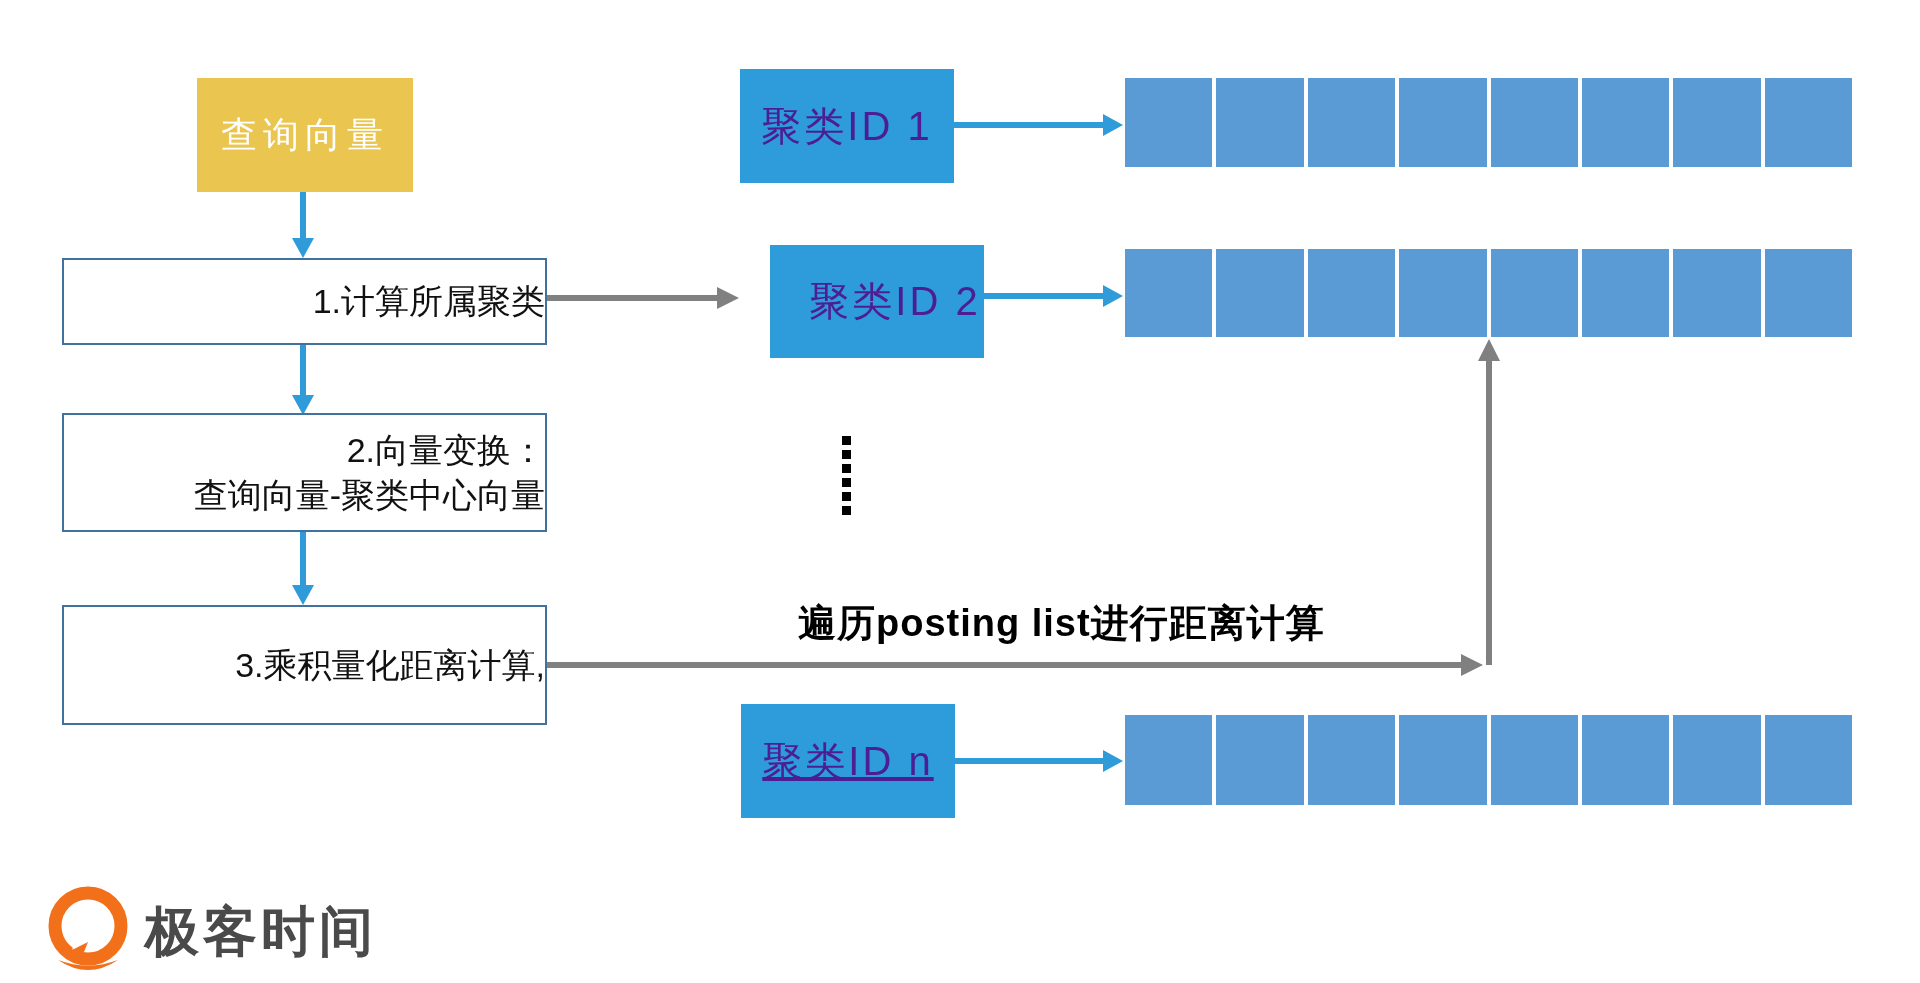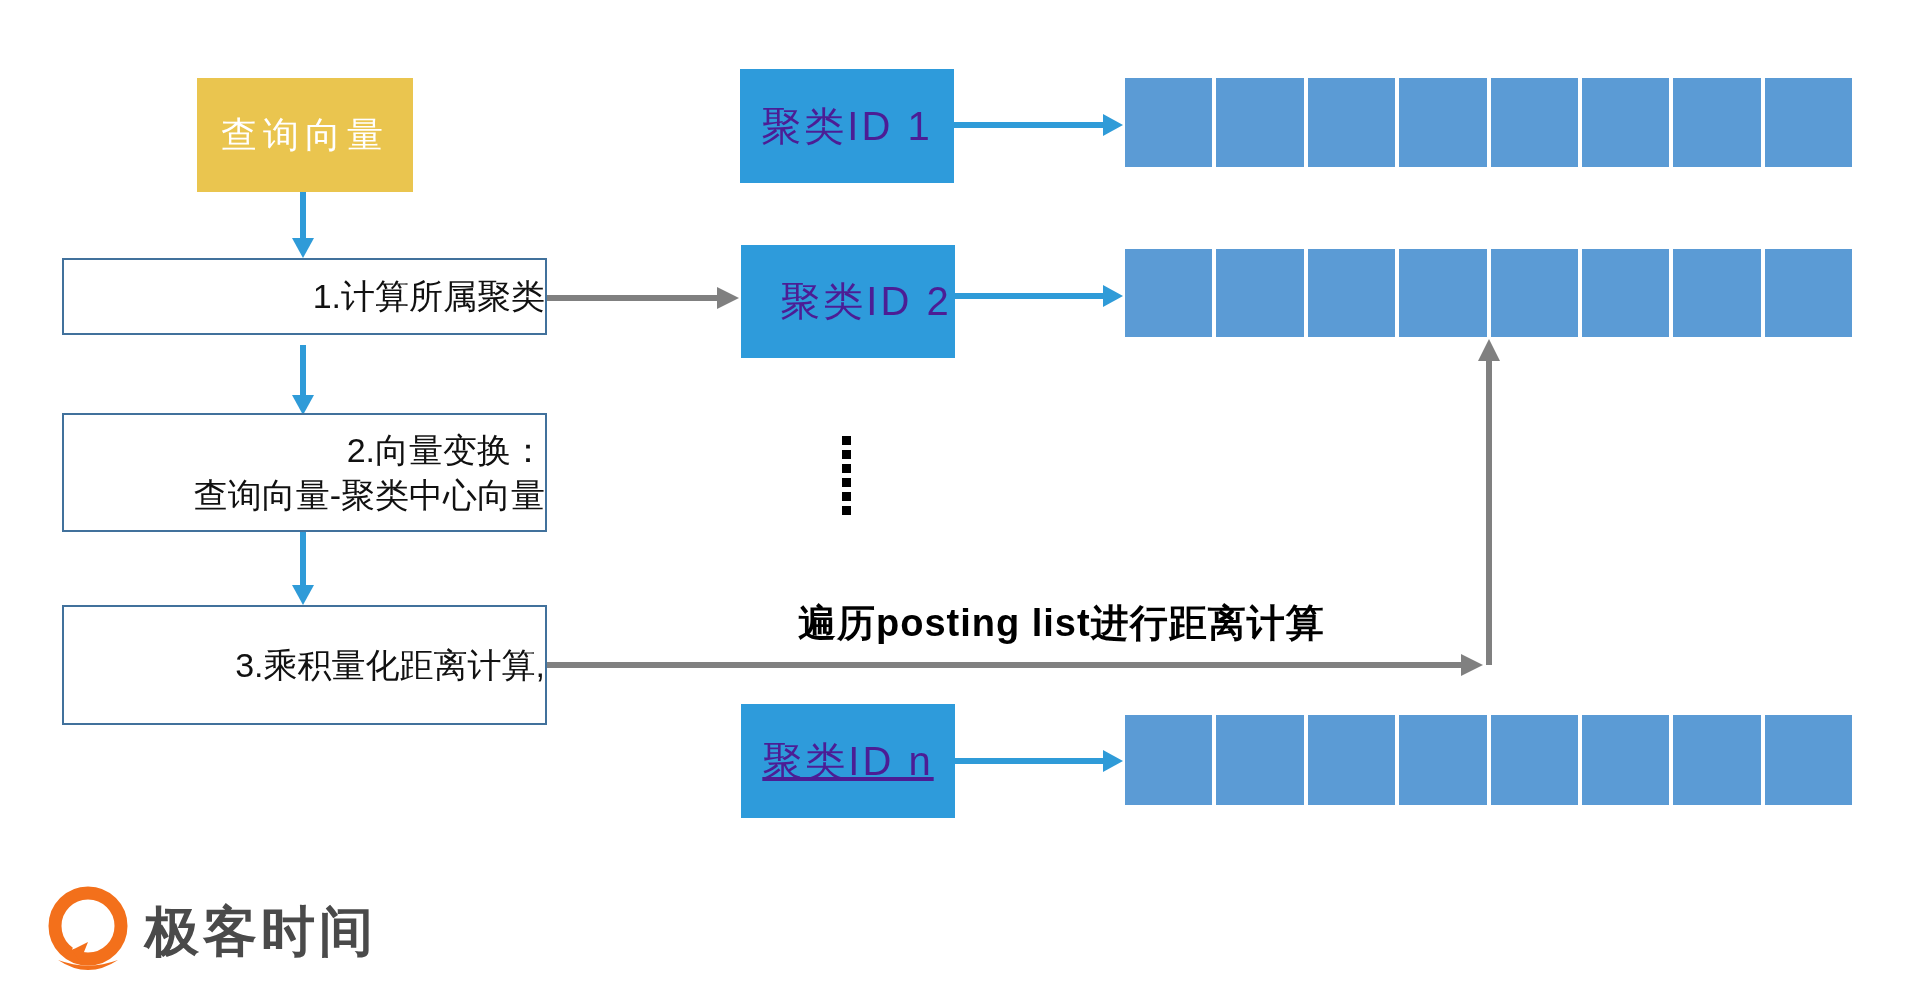--- a/index.html
+++ b/index.html
@@ -22,31 +22,31 @@
   
   .query-box{left:197px;top:78px;width:216px;height:114px;
     background:var(--query_yellow);color:#fff;display:flex;align-items:center;
     justify-content:center;font-size:36px;letter-spacing:6px;}
 
   
   .step-box{left:62px;width:485px;border:2.5px solid var(--box_border);
     background:#fff;color:#111;font-size:34px;line-height:1.32;
     display:flex;flex-direction:column;justify-content:center;
     padding-left:20px;}
-  .step-1{top:258px;height:77px;}
+  .step-1{top:258px;height:87px;}
   .step-2{top:413px;height:119px;}
   .step-3{top:605px;height:120px;}
   .step-line2{padding-left:40px;}
 
   
   .cluster-box{width:214px;background:var(--accent_blue);color:#4c1d95;
     display:flex;align-items:center;justify-content:center;
     font-size:40px;letter-spacing:3px;font-weight:400;}
   .cluster-1{left:740px;top:69px;height:114px;}
-  .cluster-2{left:741px;top:245px;height:113px;padding-left:36px;}
+  .cluster-2{left:770px;top:245px;height:113px;padding-left:36px;}
   .cluster-n{left:741px;top:704px;height:114px;text-decoration:underline;}
 
   
   .posting-row{left:1125px;width:727px;display:flex;gap:4px;}
   .posting-row-1{top:78px;height:89px;}
   .posting-row-2{top:249px;height:88px;}
   .posting-row-3{top:715px;height:90px;}
   .posting-cell{flex:1;background:var(--cell_blue);}
 
   

